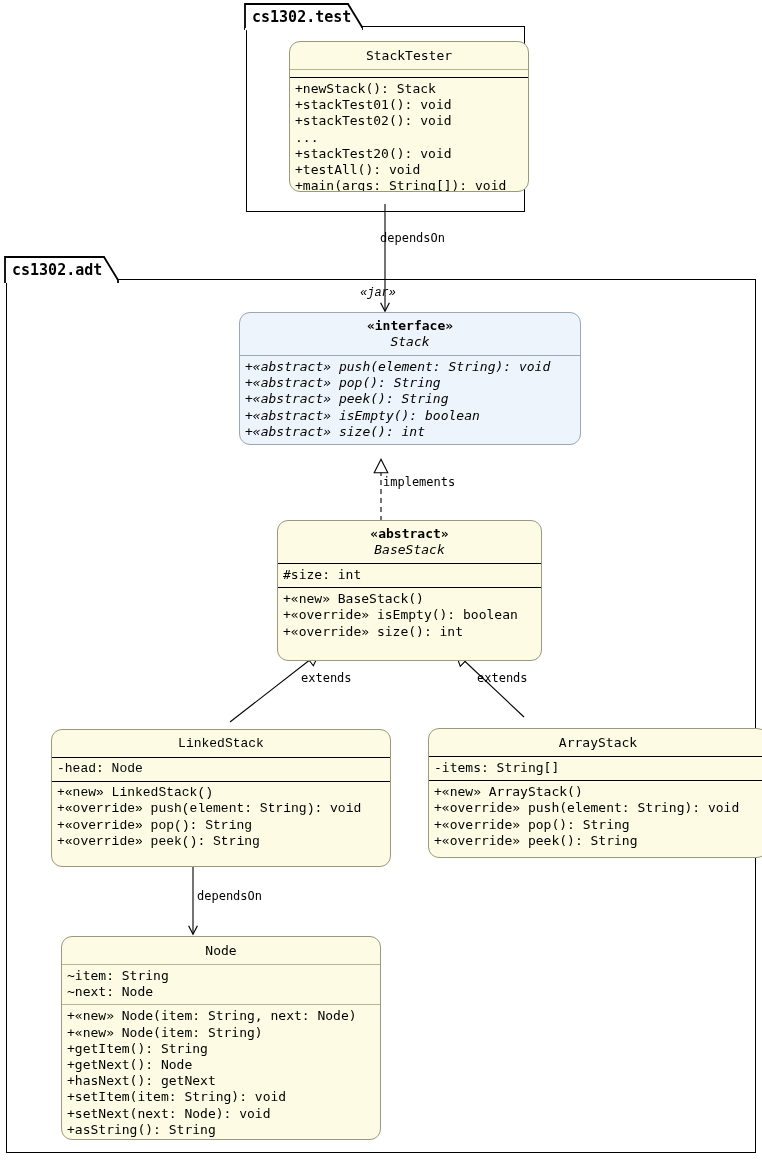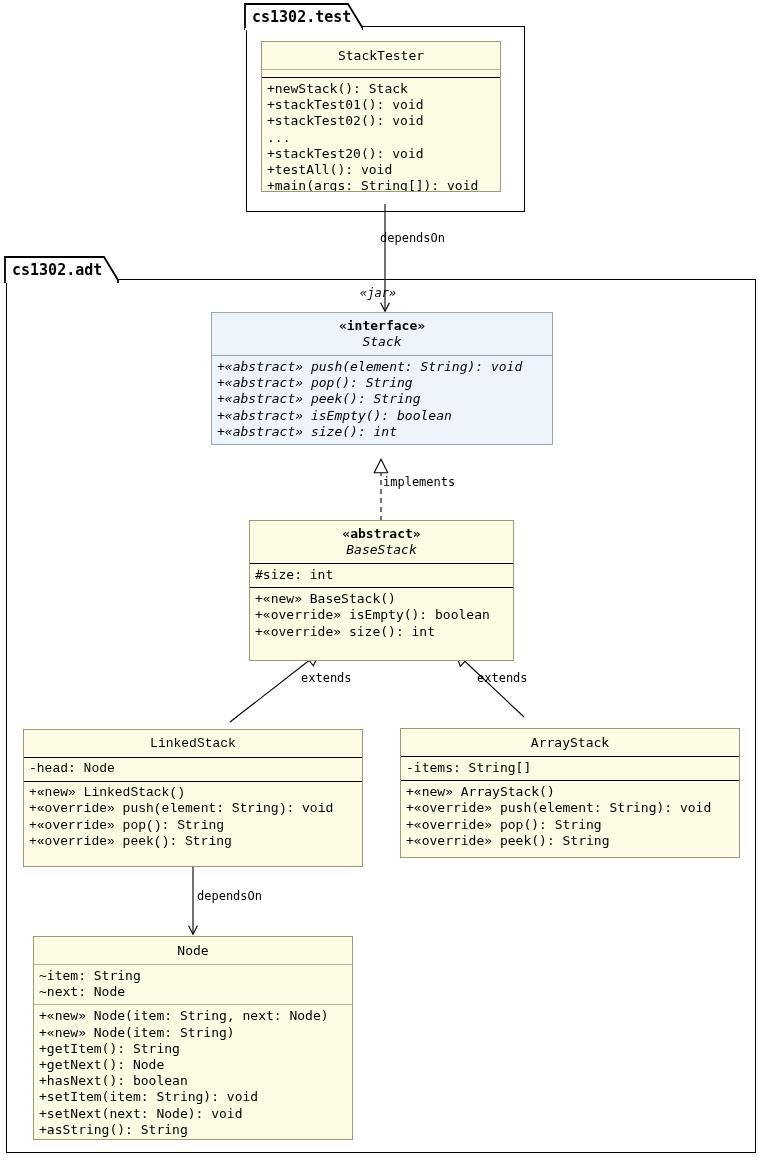--- a/index.html
+++ b/index.html
@@ -43,23 +43,24 @@
     color: #000000;
     white-space: nowrap;
     letter-spacing: 0px;
   }
 
   
   .cls {
     position: absolute;
     box-sizing: border-box;
     border: 1px solid #9a9a7a;
-    border-radius: 0;
+    border-radius: 11px;
     background: #fdfbe3;
     overflow: hidden;
+    margin-left: 28px;
   }
   .cls.iface {
     background: #eef4fb;
     border: 1px solid #9aa7b4;
   }
   .cls .title {
     text-align: center;
     padding: 5px 6px 5px 6px;
     font-size: 13px;
     line-height: 16px;
@@ -113,20 +114,21 @@
   .elabel {
     position: absolute;
     font-family: "DejaVu Sans Mono", monospace;
     font-size: 12px;
     line-height: 14px;
     color: #000;
     white-space: nowrap;
   }
   .elabel.ital {
     font-style: italic;
+    font-family: Liberation Mono, monospace;
   }
 </style>
 </head>
 <body>
 
 <div id="canvas">
 
   <svg class="edges" viewBox="0 0 762 1162" width="762" height="1162">
     <defs>
       <marker id="openArrow" markerWidth="12" markerHeight="12" refX="9.2" refY="5" orient="auto" markerUnits="userSpaceOnUse">
@@ -260,21 +262,21 @@
     <div class="compartment">
       <div class="row">~item: String</div>
       <div class="row">~next: Node</div>
     </div>
     <div class="sep light"></div>
     <div class="compartment">
       <div class="row">+«new» Node(item: String, next: Node)</div>
       <div class="row">+«new» Node(item: String)</div>
       <div class="row">+getItem(): String</div>
       <div class="row">+getNext(): Node</div>
-      <div class="row">+hasNext(): boolean</div>
+      <div class="row">+hasNext(): getNext</div>
       <div class="row">+setItem(item: String): void</div>
       <div class="row">+setNext(next: Node): void</div>
       <div class="row">+asString(): String</div>
     </div>
   </div>
 
   <div class="elabel" style="left:380px; top:231px;">dependsOn</div>
 
   <div class="elabel ital" style="left:360px; top:286px;">«jar»</div>
 

